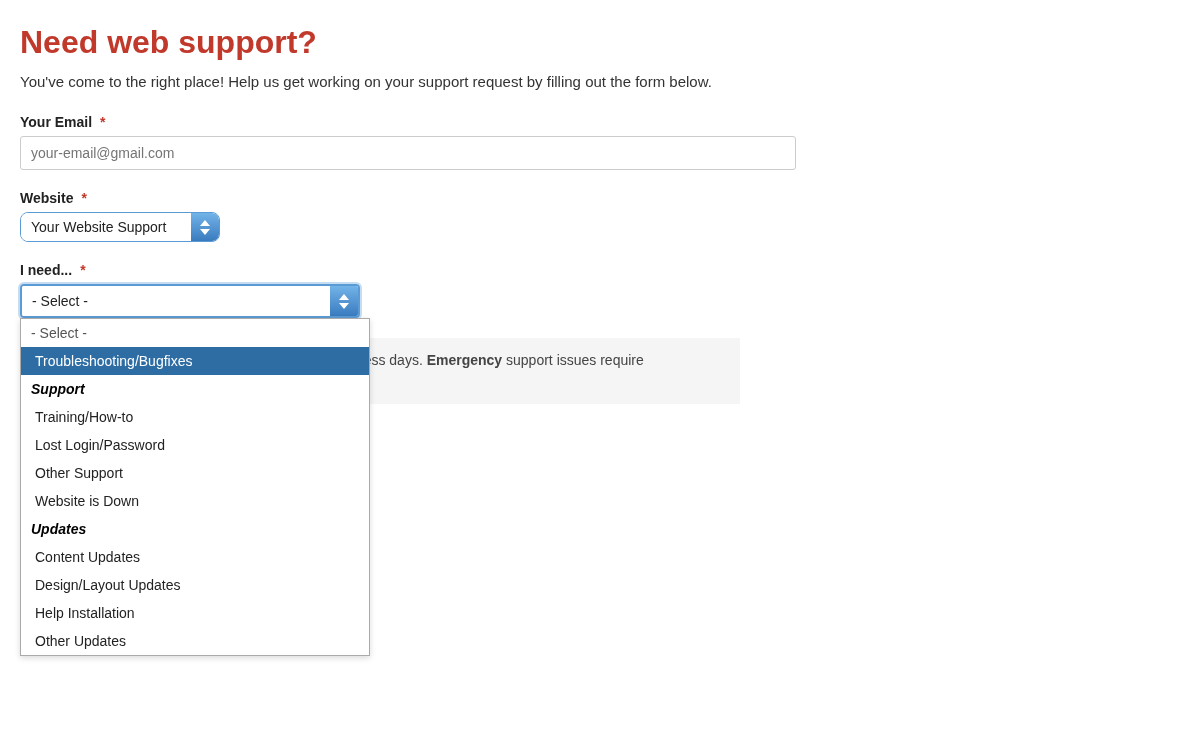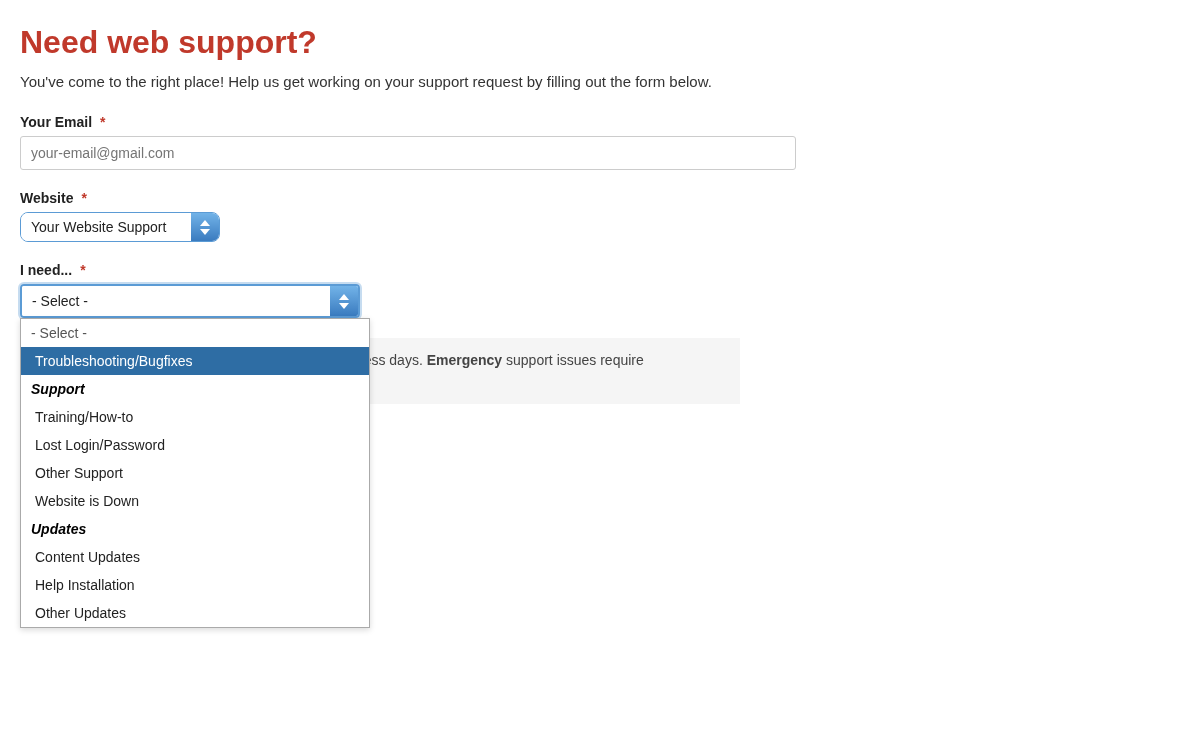--- a/index.html
+++ b/index.html
@@ -246,20 +246,21 @@
 
     <div class="dropdown-item placeholder">- Select -</div>
         <div class="dropdown-item selected">Troubleshooting/Bugfixes</div>
         <div class="dropdown-item group-header">Support</div>
         <div class="dropdown-item">Training/How-to</div>
         <div class="dropdown-item">Lost Login/Password</div>
         <div class="dropdown-item">Other Support</div>
         <div class="dropdown-item">Website is Down</div>
         <div class="dropdown-item group-header">Updates</div>
         <div class="dropdown-item">Content Updates</div>
+        <div class="dropdown-item">Design/Layout Updates</div>
         <div class="dropdown-item">Help Installation</div>
         <div class="dropdown-item">Other Updates</div>
       </div>
   </div>
 </div>
 
 <div class="notice-box">
   <span>...ad</span><span>dressed within the standard timeline of 3-7 business days. </span><strong>Emergency</strong><span> support issues require</span>
   <br><span>...as soon as pos</span><span>sible.</span>
 </div>

